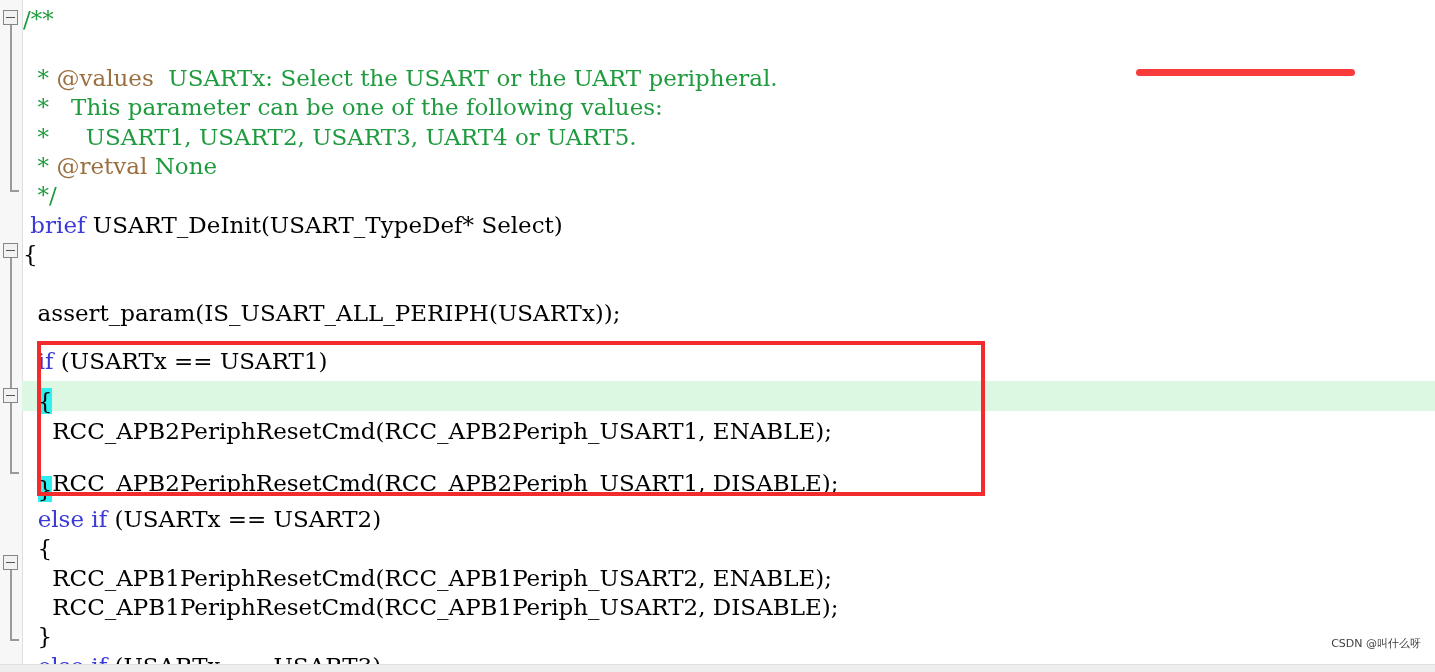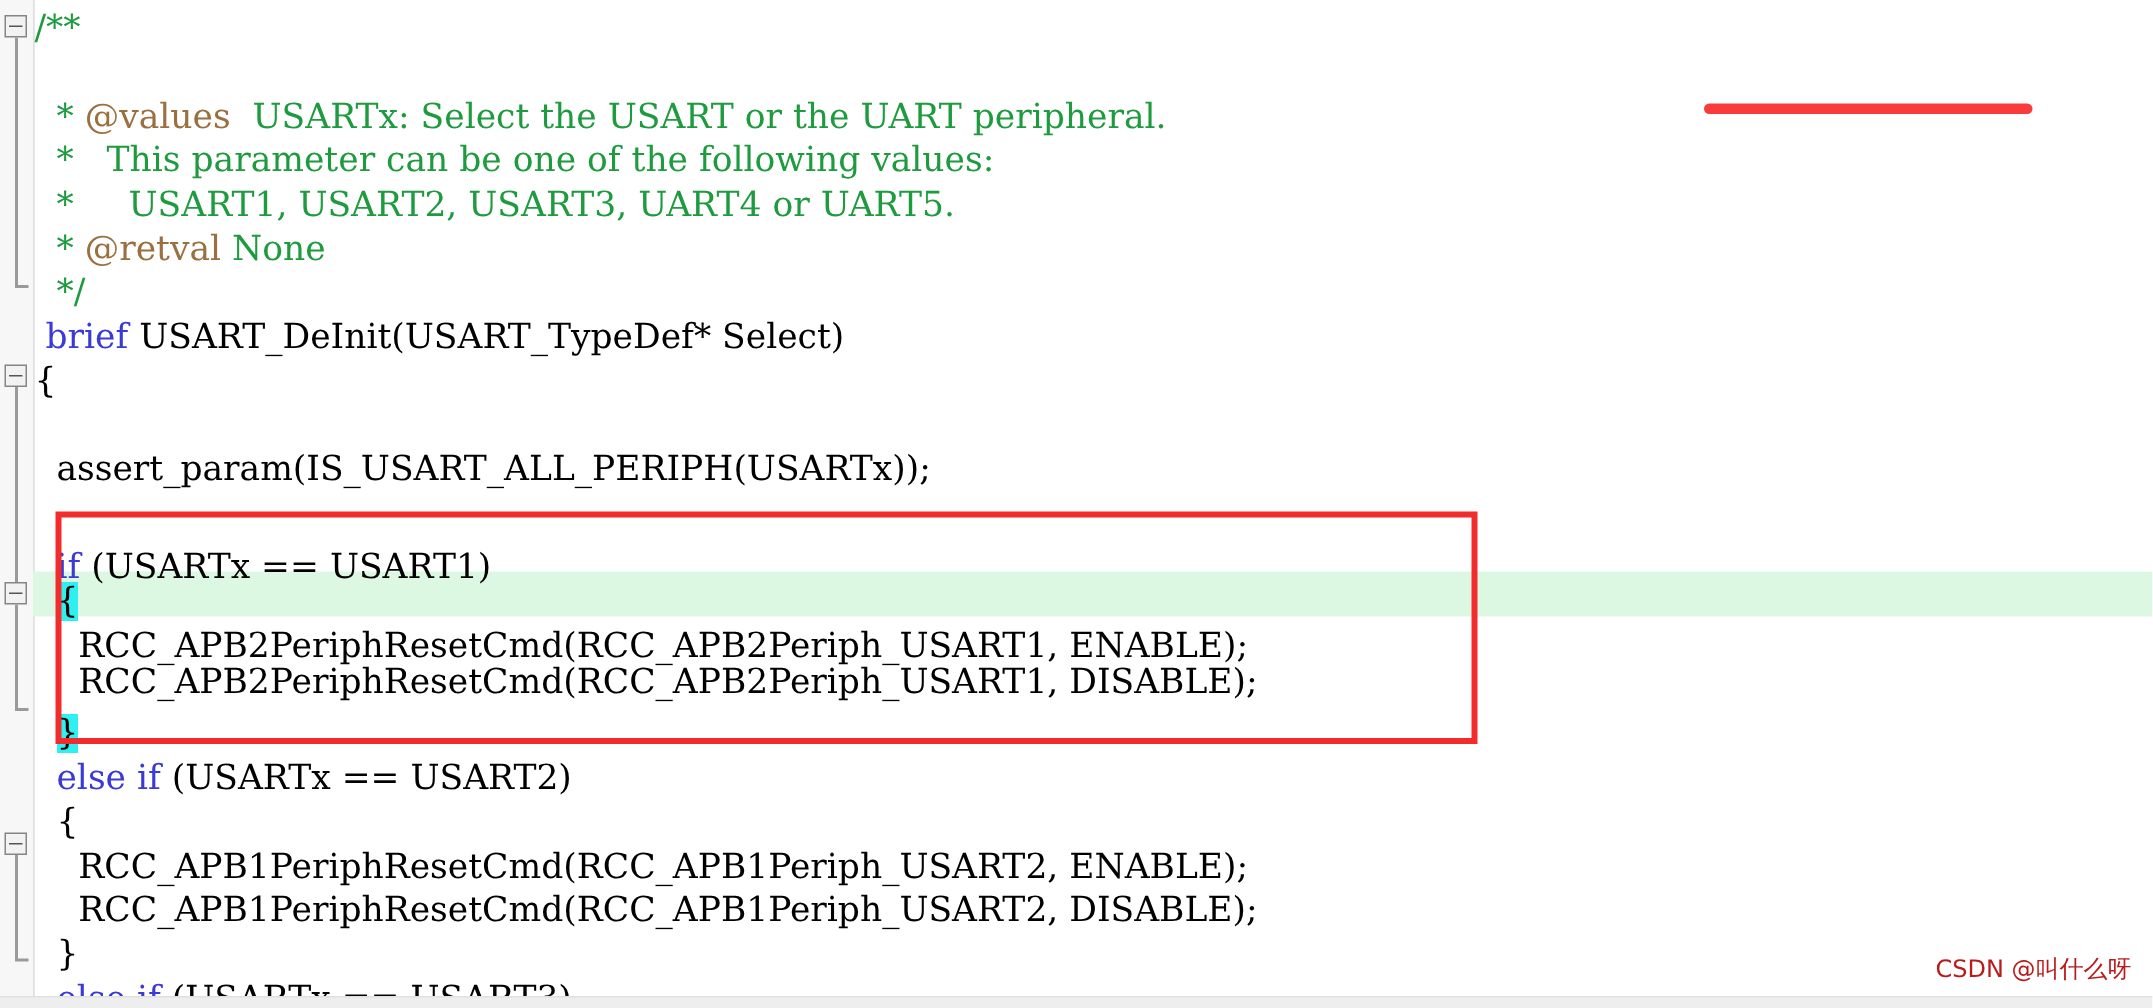--- a/index.html
+++ b/index.html
@@ -143,22 +143,22 @@
     background: #eeeeee;
     border-top: 1px solid #e0e0e0;
     z-index: 4;
   }
 
   .watermark {
     position: absolute;
     right: 14px;
     top: 636px;
     font-family: "DejaVu Sans", "Liberation Sans", sans-serif;
-    font-size: 16px;
-    color: #b91c1c;
+    font-size: 11px;
+    color: #404040;
     white-space: pre;
     z-index: 5;
   }
 </style>
 </head>
 <body>
 
 <div id="editor">
 
   <div class="gutter"></div>
@@ -184,24 +184,24 @@
       <div class="line" style="top: 62.8px;"><span class="cmt">  * </span><span class="tag">@values</span><span class="cmt">  USARTx: Select the USART or the UART peripheral.</span></div>
       <div class="line" style="top: 92.2px;"><span class="cmt">  *   This parameter can be one of the following values:</span></div>
       <div class="line" style="top: 121.6px;"><span class="cmt">  *     USART1, USART2, USART3, UART4 or UART5.</span></div>
       <div class="line" style="top: 151px;"><span class="cmt">  * </span><span class="tag">@retval</span><span class="cmt"> None</span></div>
       <div class="line" style="top: 180.4px;"><span class="cmt">  */</span></div>
       <div class="line" style="top: 209.8px;"><span class="plain"> </span><span class="kw">brief</span><span class="plain"> USART_DeInit(USART_TypeDef* Select)</span></div>
       <div class="line" style="top: 239.2px;"><span class="plain">{</span></div>
       <div class="line" style="top: 268.6px;"><span class="plain">  </span></div>
       <div class="line" style="top: 298px;"><span class="plain">  assert_param(IS_USART_ALL_PERIPH(USARTx));</span></div>
       <div class="line" style="top: 327.4px;"><span class="plain"></span></div>
-      <div class="line" style="top: 363px;"><span class="plain">  </span><span class="kw">if</span><span class="plain"> (USARTx == USART1)</span></div>
+      <div class="line" style="top: 346px;"><span class="plain">  </span><span class="kw">if</span><span class="plain"> (USARTx == USART1)</span></div>
       <div class="line" style="top: 386.2px;"><span class="plain">  </span><span class="brace-match">{</span></div>
       <div class="line" style="top: 415.6px;"><span class="plain">    RCC_APB2PeriphResetCmd(RCC_APB2Periph_USART1, ENABLE);</span></div>
-      <div class="line" style="top: 440px;"><span class="plain">    RCC_APB2PeriphResetCmd(RCC_APB2Periph_USART1, DISABLE);</span></div>
+      <div class="line" style="top: 468px;"><span class="plain">    RCC_APB2PeriphResetCmd(RCC_APB2Periph_USART1, DISABLE);</span></div>
       <div class="line" style="top: 474.4px;"><span class="plain">  </span><span class="brace-match">}</span></div>
       <div class="line" style="top: 503.8px;"><span class="plain">  </span><span class="kw">else if</span><span class="plain"> (USARTx == USART2)</span></div>
       <div class="line" style="top: 533.2px;"><span class="plain">  {</span></div>
       <div class="line" style="top: 562.6px;"><span class="plain">    RCC_APB1PeriphResetCmd(RCC_APB1Periph_USART2, ENABLE);</span></div>
       <div class="line" style="top: 592px;"><span class="plain">    RCC_APB1PeriphResetCmd(RCC_APB1Periph_USART2, DISABLE);</span></div>
       <div class="line" style="top: 621.4px;"><span class="plain">  }</span></div>
       <div class="line" style="top: 650.8px;"><span class="plain">  </span><span class="kw">else if</span><span class="plain"> (USARTx == USART3)</span></div>
     </div>
 
   <div id="ann-rect" class="ann-box" style="left: 37px; top: 341px; width: 948px; height: 155px; border-color: rgb(242, 44, 44);"></div>

